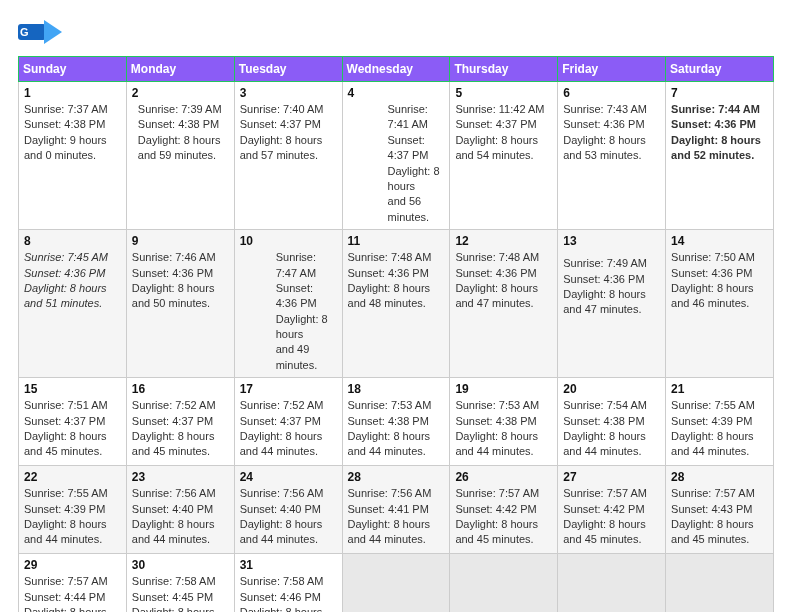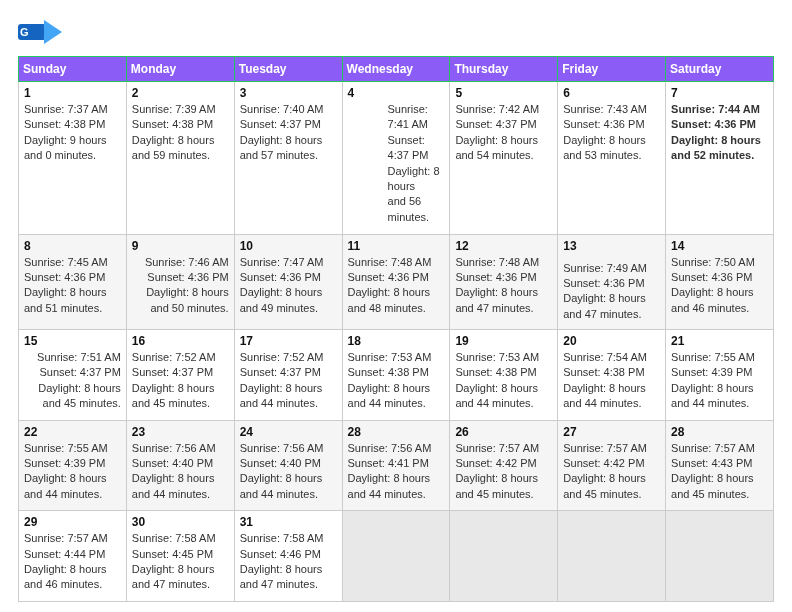--- a/index.html
+++ b/index.html
@@ -126,42 +126,42 @@
     <tr>
           <td>
             <span class="day-num">1</span>
             <div class="day-info" style="white-space: pre-line;">Sunrise: 7:37 AM
 Sunset: 4:38 PM
 Daylight: 9 hours
 and 0 minutes.</div>
           </td>
           <td>
             <span class="day-num">2</span>
-            <div class="day-info" style="white-space: pre-line;">Sunrise: 7:39 AM
+            <div class="day-info" style="white-space: pre-line; margin-left: 6px;">Sunrise: 7:39 AM
 Sunset: 4:38 PM
 Daylight: 8 hours
 and 59 minutes.</div>
           </td>
           <td>
             <span class="day-num">3</span>
             <div class="day-info" style="white-space: pre-line;">Sunrise: 7:40 AM
 Sunset: 4:37 PM
 Daylight: 8 hours
 and 57 minutes.</div>
           </td>
           <td>
             <span class="day-num">4</span>
             <div class="day-info" style="white-space: pre-line; margin-left: 40px;">Sunrise: 7:41 AM
 Sunset: 4:37 PM
 Daylight: 8 hours
 and 56 minutes.</div>
           </td>
           <td>
             <span class="day-num">5</span>
-            <div class="day-info" style="white-space: pre-line;">Sunrise: 7:42 AM
+            <div class="day-info" style="white-space: pre-line;">Sunrise: 11:42 AM
 Sunset: 4:37 PM
 Daylight: 8 hours
 and 54 minutes.</div>
           </td>
           <td>
             <span class="day-num">6</span>
             <div class="day-info" style="white-space: pre-line;">Sunrise: 7:43 AM
 Sunset: 4:36 PM
 Daylight: 8 hours
 and 53 minutes.</div>
@@ -170,35 +170,35 @@
             <span class="day-num">7</span>
             <div class="day-info" style="white-space: pre-line; font-weight: bold;">Sunrise: 7:44 AM
 Sunset: 4:36 PM
 Daylight: 8 hours
 and 52 minutes.</div>
           </td>
         </tr>
         <tr>
           <td>
             <span class="day-num">8</span>
-            <div class="day-info" style="white-space: pre-line;">Sunrise: 7:45 AM
+            <div class="day-info" style="white-space: pre-line; font-style: italic;">Sunrise: 7:45 AM
 Sunset: 4:36 PM
 Daylight: 8 hours
 and 51 minutes.</div>
           </td>
           <td>
             <span class="day-num">9</span>
-            <div class="day-info" style="white-space: pre-line; text-align: right;">Sunrise: 7:46 AM
+            <div class="day-info" style="white-space: pre-line;">Sunrise: 7:46 AM
 Sunset: 4:36 PM
 Daylight: 8 hours
 and 50 minutes.</div>
           </td>
           <td>
             <span class="day-num">10</span>
-            <div class="day-info" style="white-space: pre-line;">Sunrise: 7:47 AM
+            <div class="day-info" style="white-space: pre-line; margin-left: 36px;">Sunrise: 7:47 AM
 Sunset: 4:36 PM
 Daylight: 8 hours
 and 49 minutes.</div>
           </td>
           <td>
             <span class="day-num">11</span>
             <div class="day-info" style="white-space: pre-line;">Sunrise: 7:48 AM
 Sunset: 4:36 PM
 Daylight: 8 hours
 and 48 minutes.</div>
@@ -221,21 +221,21 @@
             <span class="day-num">14</span>
             <div class="day-info" style="white-space: pre-line;">Sunrise: 7:50 AM
 Sunset: 4:36 PM
 Daylight: 8 hours
 and 46 minutes.</div>
           </td>
         </tr>
         <tr>
           <td>
             <span class="day-num">15</span>
-            <div class="day-info" style="white-space: pre-line; text-align: right;">Sunrise: 7:51 AM
+            <div class="day-info" style="white-space: pre-line;">Sunrise: 7:51 AM
 Sunset: 4:37 PM
 Daylight: 8 hours
 and 45 minutes.</div>
           </td>
           <td>
             <span class="day-num">16</span>
             <div class="day-info" style="white-space: pre-line;">Sunrise: 7:52 AM
 Sunset: 4:37 PM
 Daylight: 8 hours
 and 45 minutes.</div>

